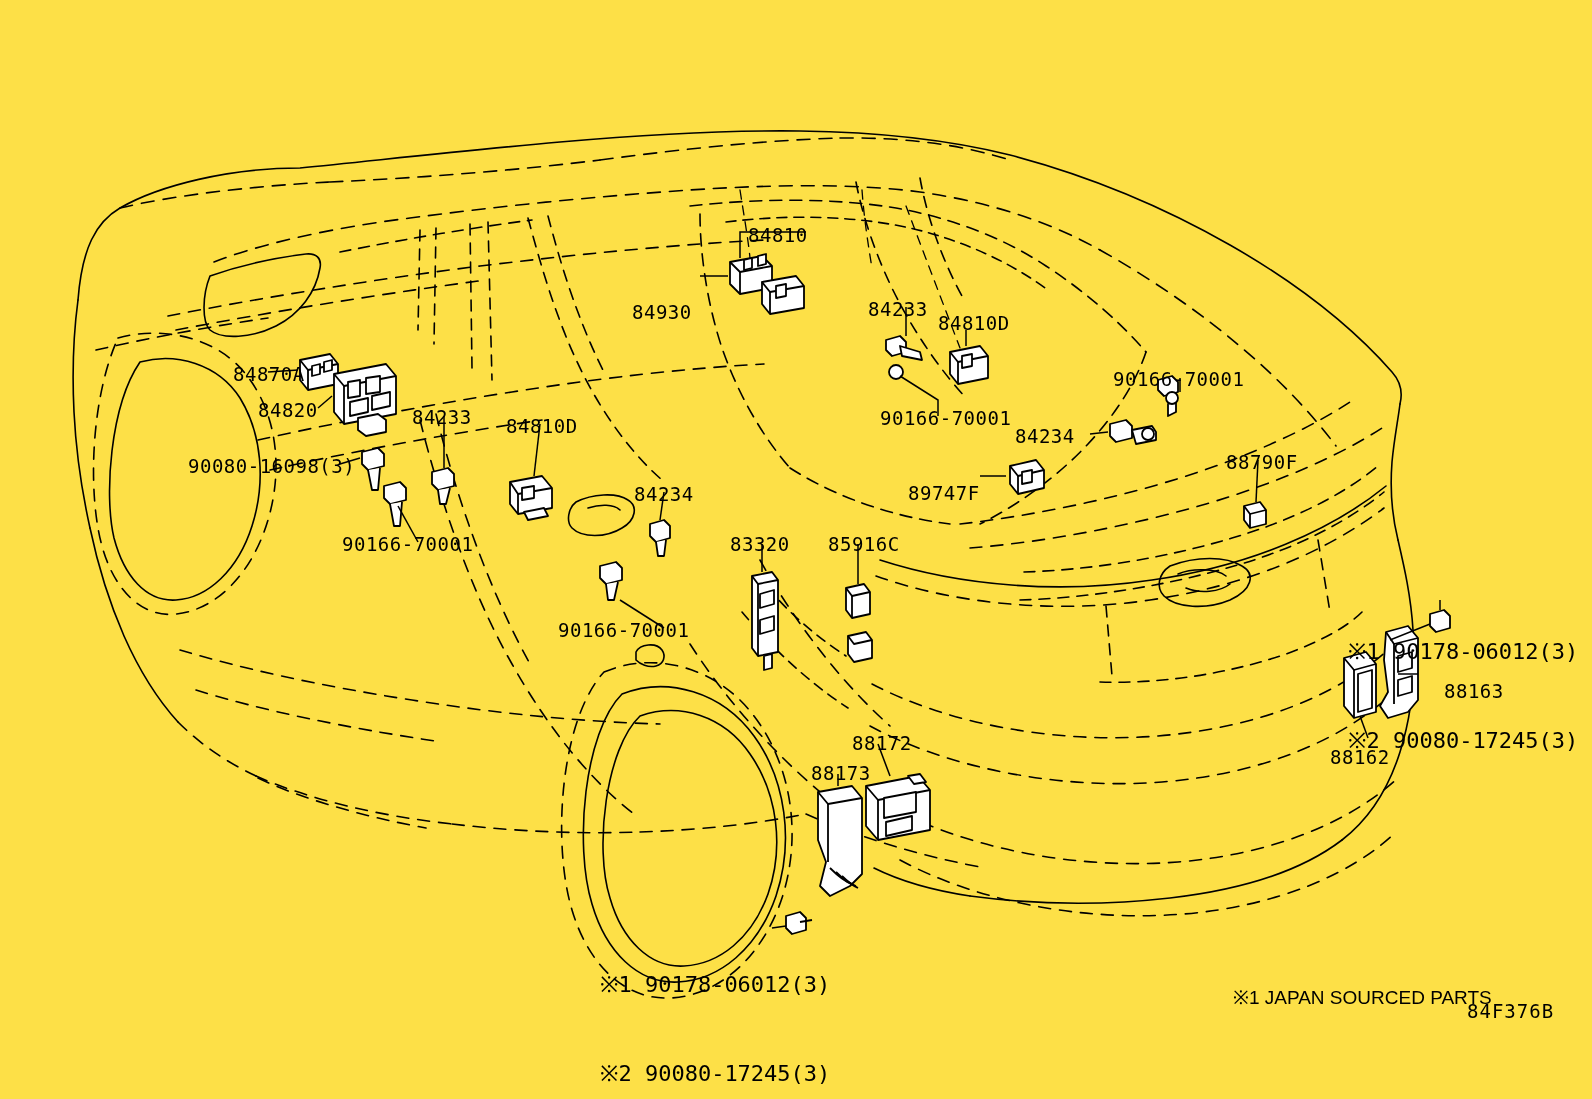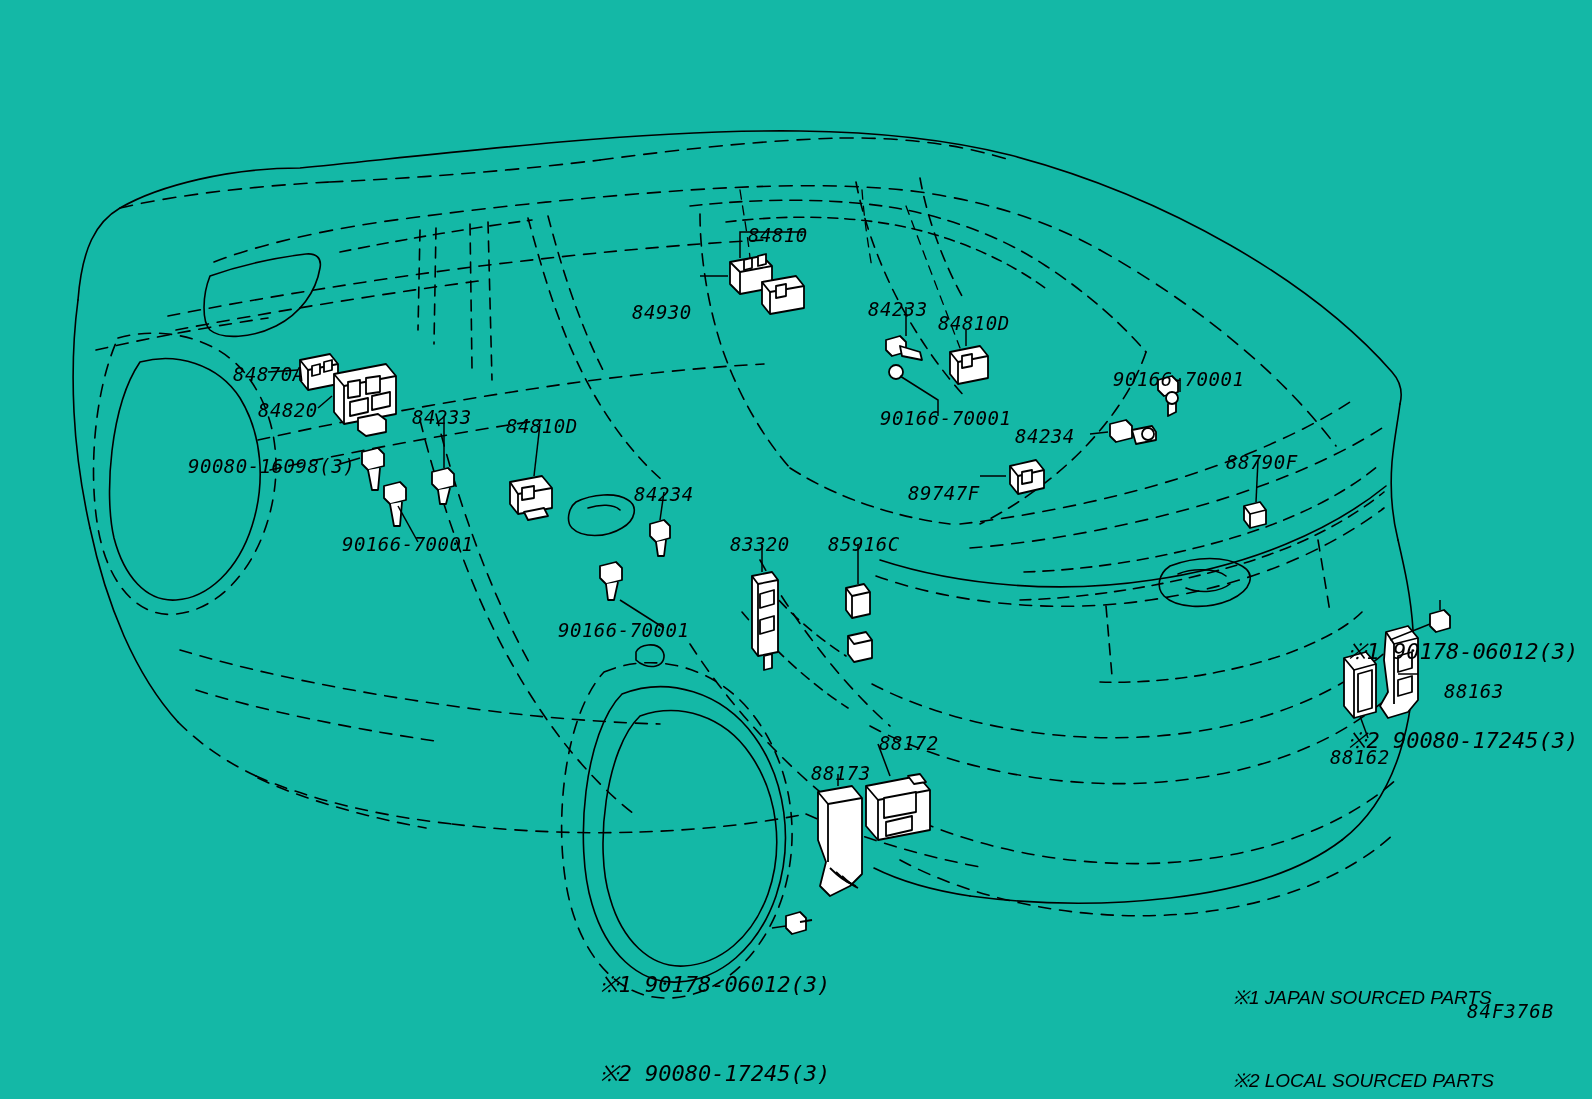--- a/index.html
+++ b/index.html
@@ -4,24 +4,23 @@
 <style>
   html, body {
     margin: 0;
     padding: 0;
     background: #ffffff;
   }
   #sheet {
     position: relative;
     width: 1592px;
     height: 1099px;
-    background: #14b8a6;
+    background: #fde047;
     overflow: hidden;
     font-family: "DejaVu Sans Mono", monospace;
-    font-style: italic;
   }
   #artwork {
     position: absolute;
     left: 0;
     top: 0;
     width: 1592px;
     height: 1099px;
   }
   .label {
     position: absolute;
@@ -341,33 +340,32 @@
   <div class="label" style="left:188px; top:456px;">90080-16098(3)</div>
   <div class="label" style="left:1226px; top:452px;">88790F</div>
   <div class="label" style="left:908px; top:468px;margin-top:15px;">89747F</div>
   <div class="label" style="left:634px; top:484px;">84234</div>
   <div class="label" style="left:342px; top:534px;">90166-70001</div>
   <div class="label" style="left:730px; top:534px;">83320</div>
   <div class="label" style="left:828px; top:534px;">85916C</div>
   <div class="label" style="left:558px; top:620px;">90166-70001</div>
   <div class="label" style="left:1444px; top:673px;margin-top:8px;">88163</div>
   <div class="label" style="left:1330px; top:747px;">88162</div>
-  <div class="label" style="left:852px; top:733px;margin-left:27px;">88172</div>
+  <div class="label" style="left:852px; top:733px;">88172</div>
   <div class="label" style="left:802px; top:763px;margin-left:9px;">88173</div>
 
   <div class="note" style="left:1348px; top:578px;">
     <div>※1 90178-06012(3)</div>
     <div>※2 90080-17245(3)</div>
   </div>
 
   <div class="note" style="left:600px; top:911px;">
     <div>※1 90178-06012(3)</div>
     <div>※2 90080-17245(3)</div>
   </div>
 
   <div class="legend" style="left:1233px; top:929px;">
     <div>※1 JAPAN SOURCED PARTS</div>
-    <div>※2 LOCAL SOURCED PARTS</div>
   </div>
 
   <div class="sheetcode" style="left:1419px; top:1000px;">84F376B</div>
 
 </div>
 
 </body></html>

